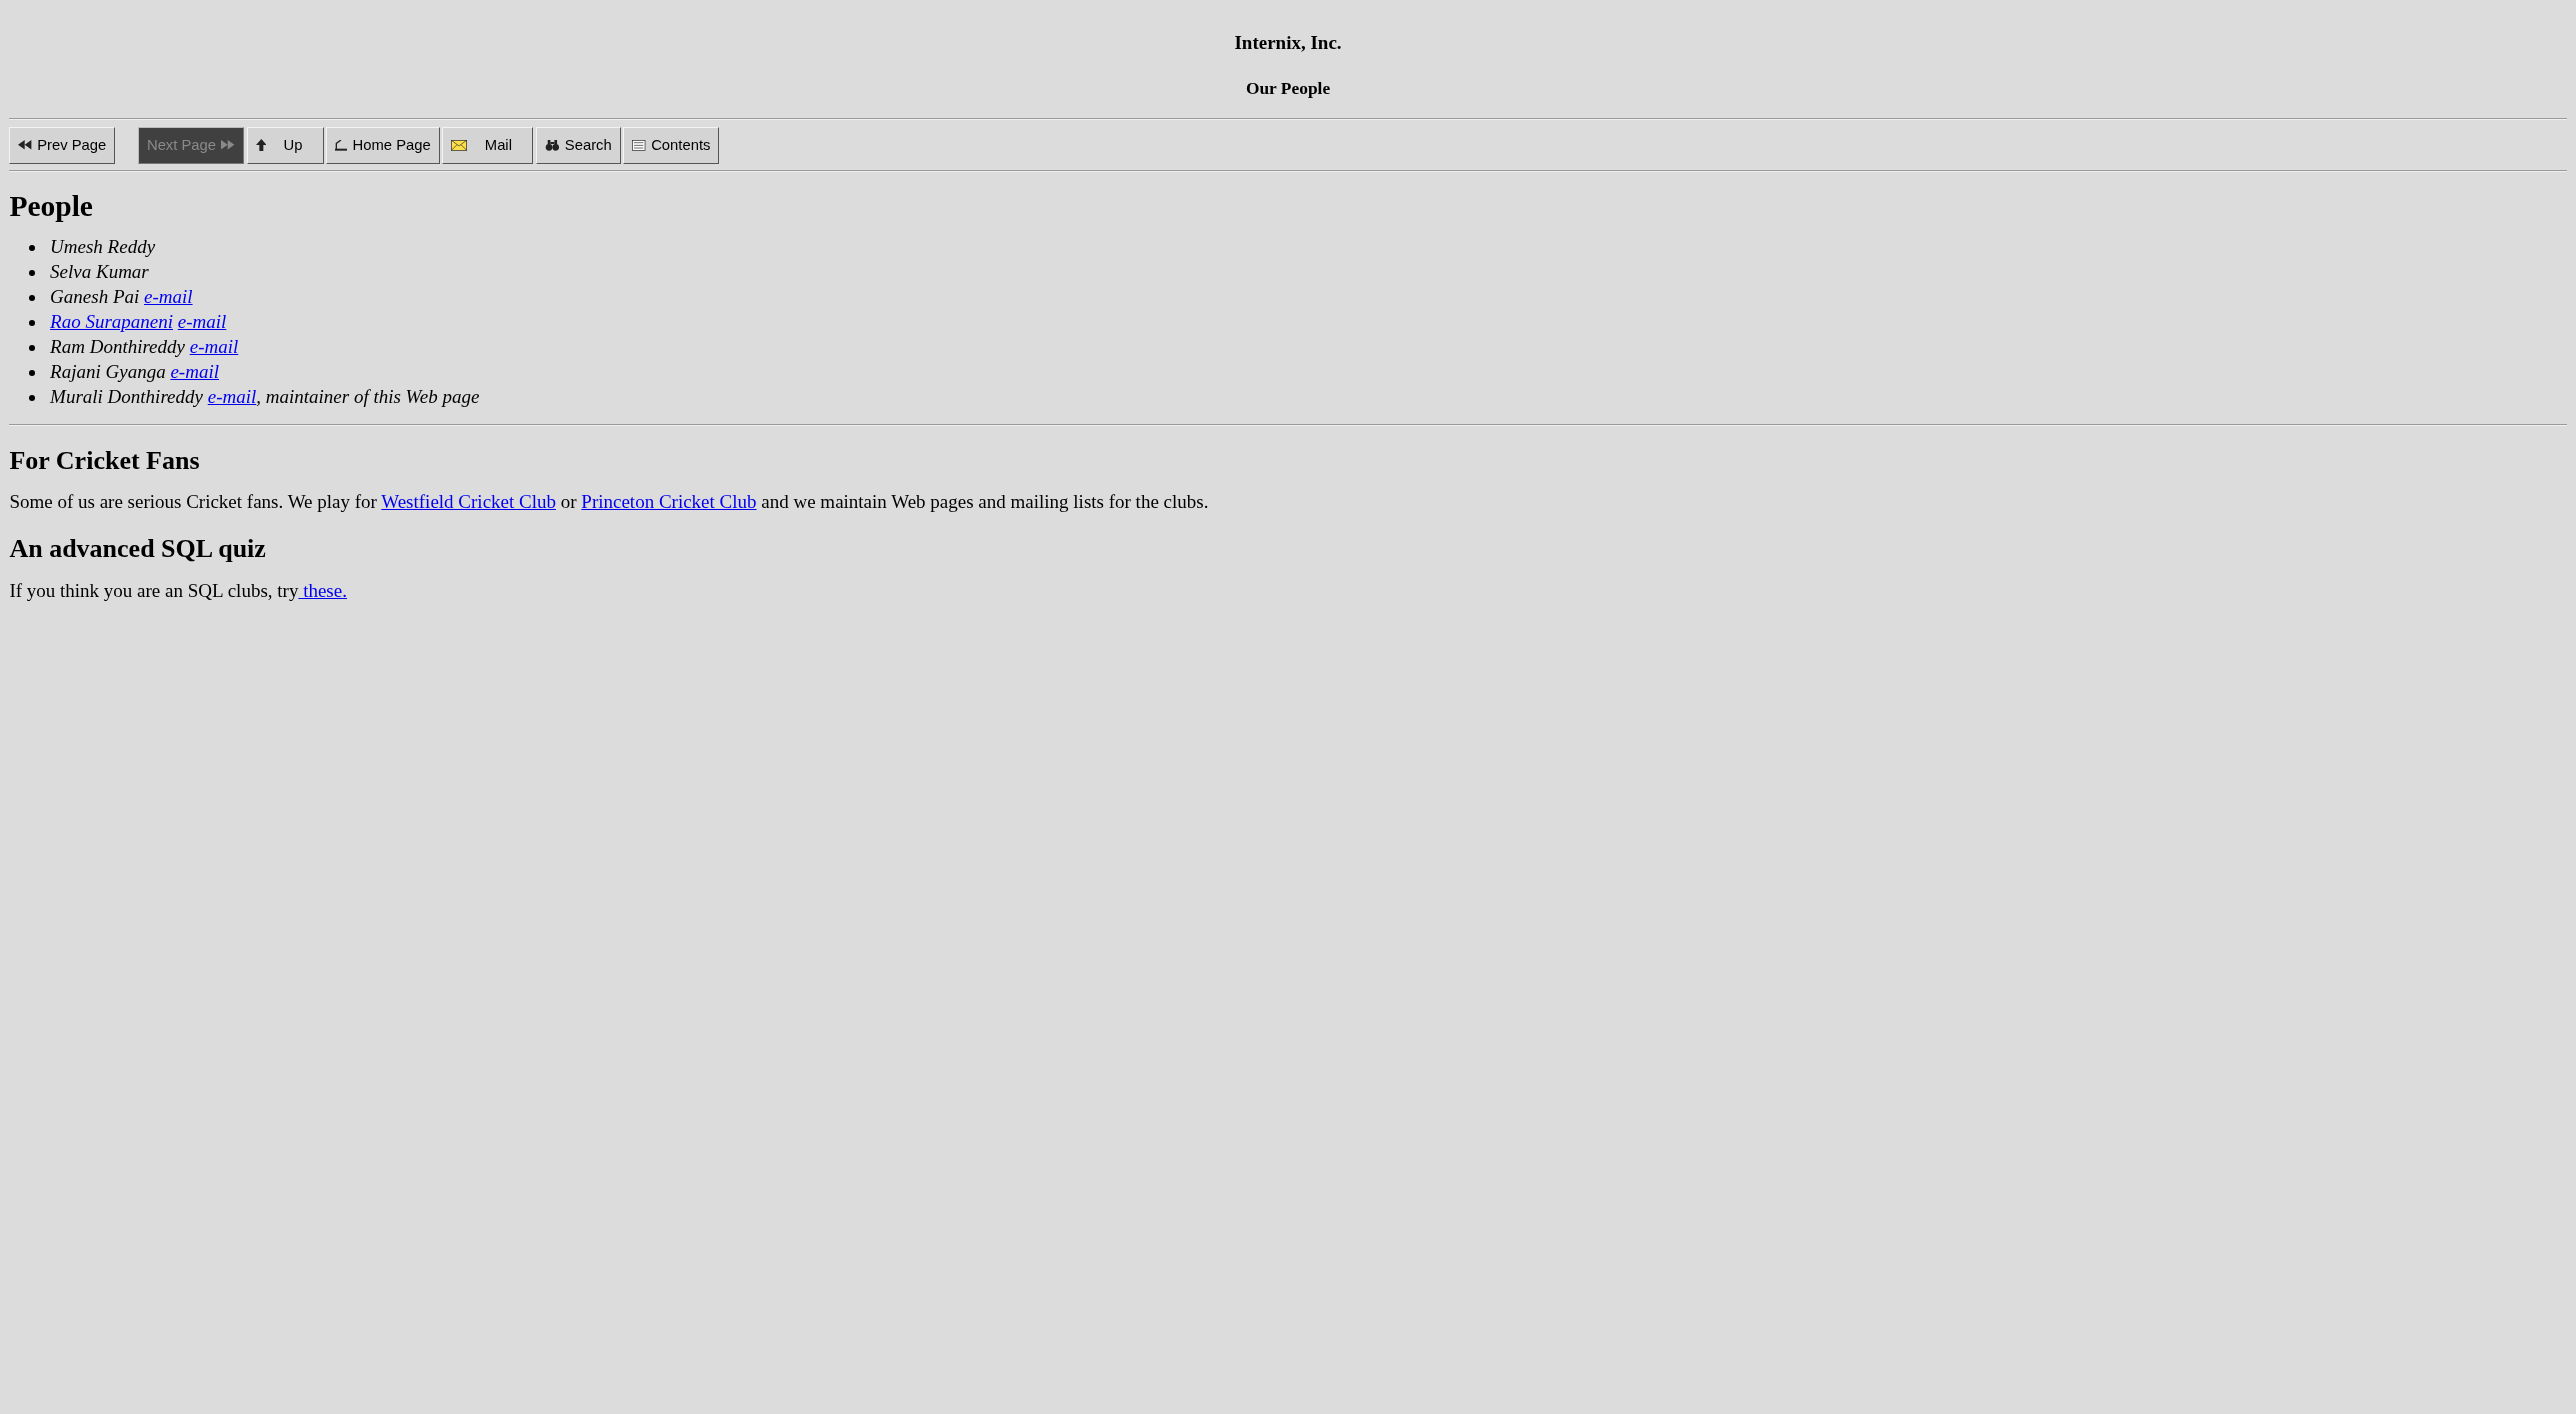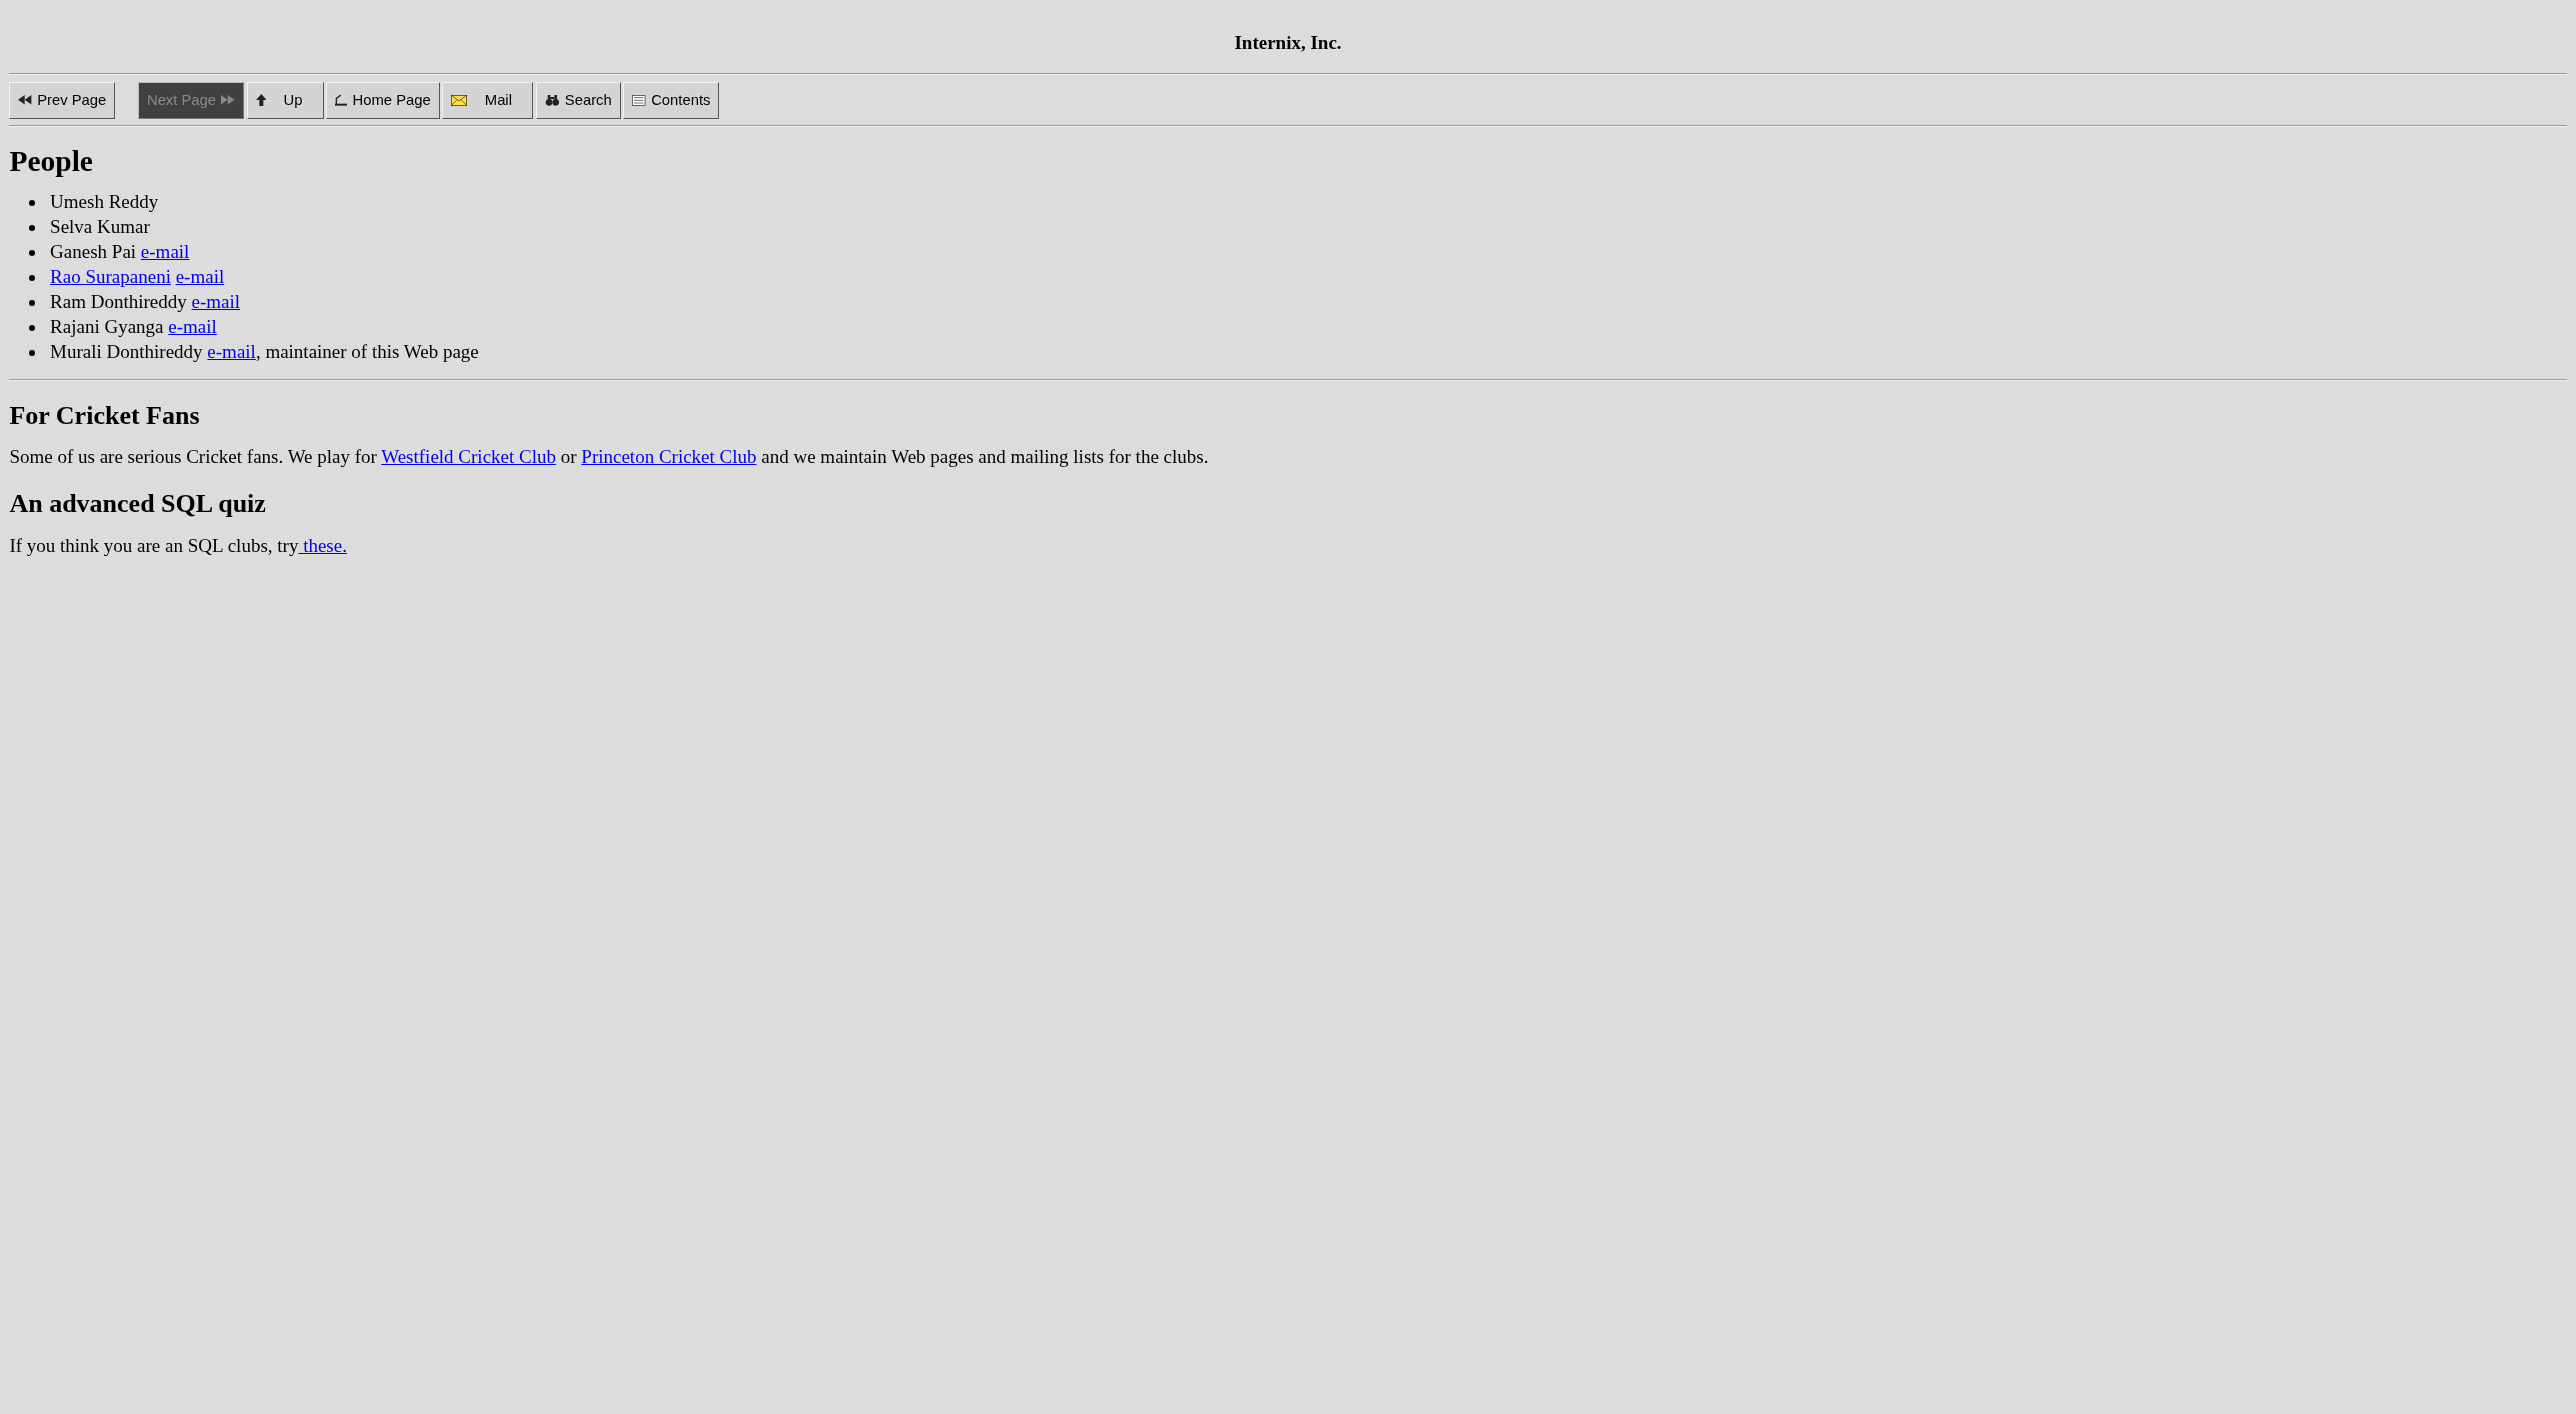--- a/index.html
+++ b/index.html
@@ -89,31 +89,32 @@
   h1.section {
     font-size: 29.5px;
     font-weight: 700;
     margin: 16px 0 12px 0;
   }
   h2.section {
     font-size: 26px;
     font-weight: 700;
     margin: 20px 0 14.8px 0;
   }
-  ul.people { margin: 5.4px 0 14.8px 38px; padding: 0; }
+  ul.people { margin: 5.4px 0 14.8px 38px; padding: 0; font-style: italic; }
   ul.people li { margin: 0 0 1.3px 0; padding: 0 0 0 2.7px; line-height: 1.25; }
   a.link { color: var(--link); text-decoration: underline; cursor: pointer; }
   p.para { margin: 6.7px 0 9.4px 0; line-height: 1.25; }
 </style>
 </head>
 <body>
 
 <div class="page">
 
   <div class="center-title">Internix, Inc.</div>
+  <div class="center-subtitle">Our People</div>
 
   <hr class="rule">
 
   <div class="toolbar">
 
     <div class="tbtn">
       <span class="icon">
         <svg width="13.4" height="9.4" viewBox="0 0 20 14">
             <polygon points="10,0 10,14 0,7" fill="#222"></polygon>
             <polygon points="20,0 20,14 10,7" fill="#222"></polygon>

